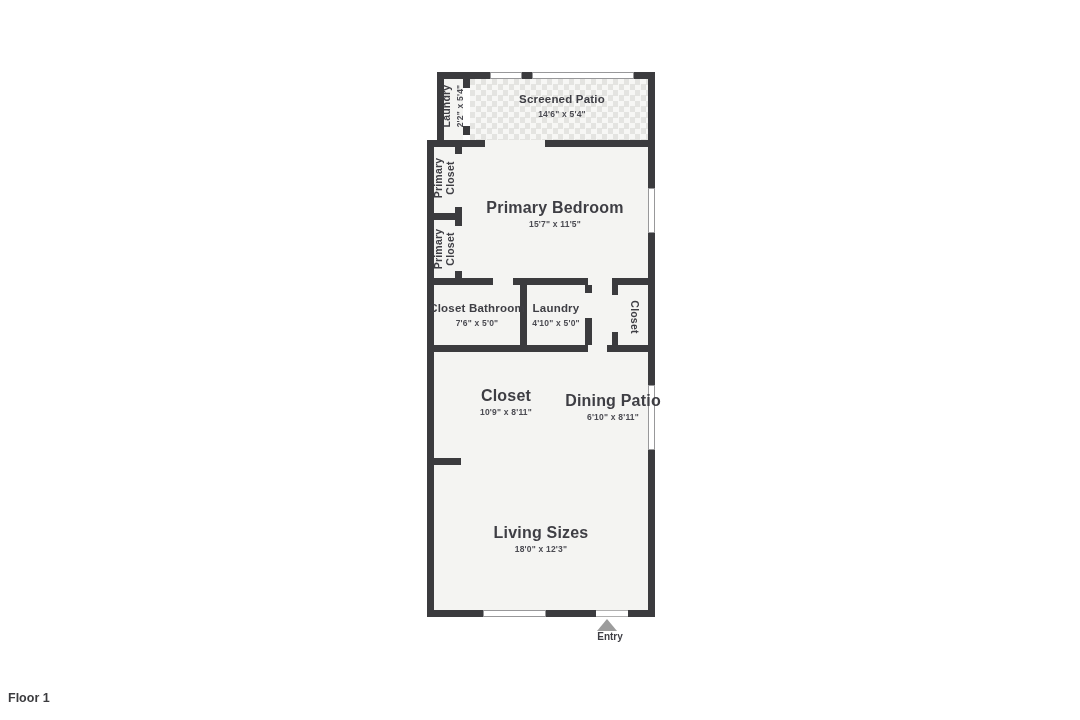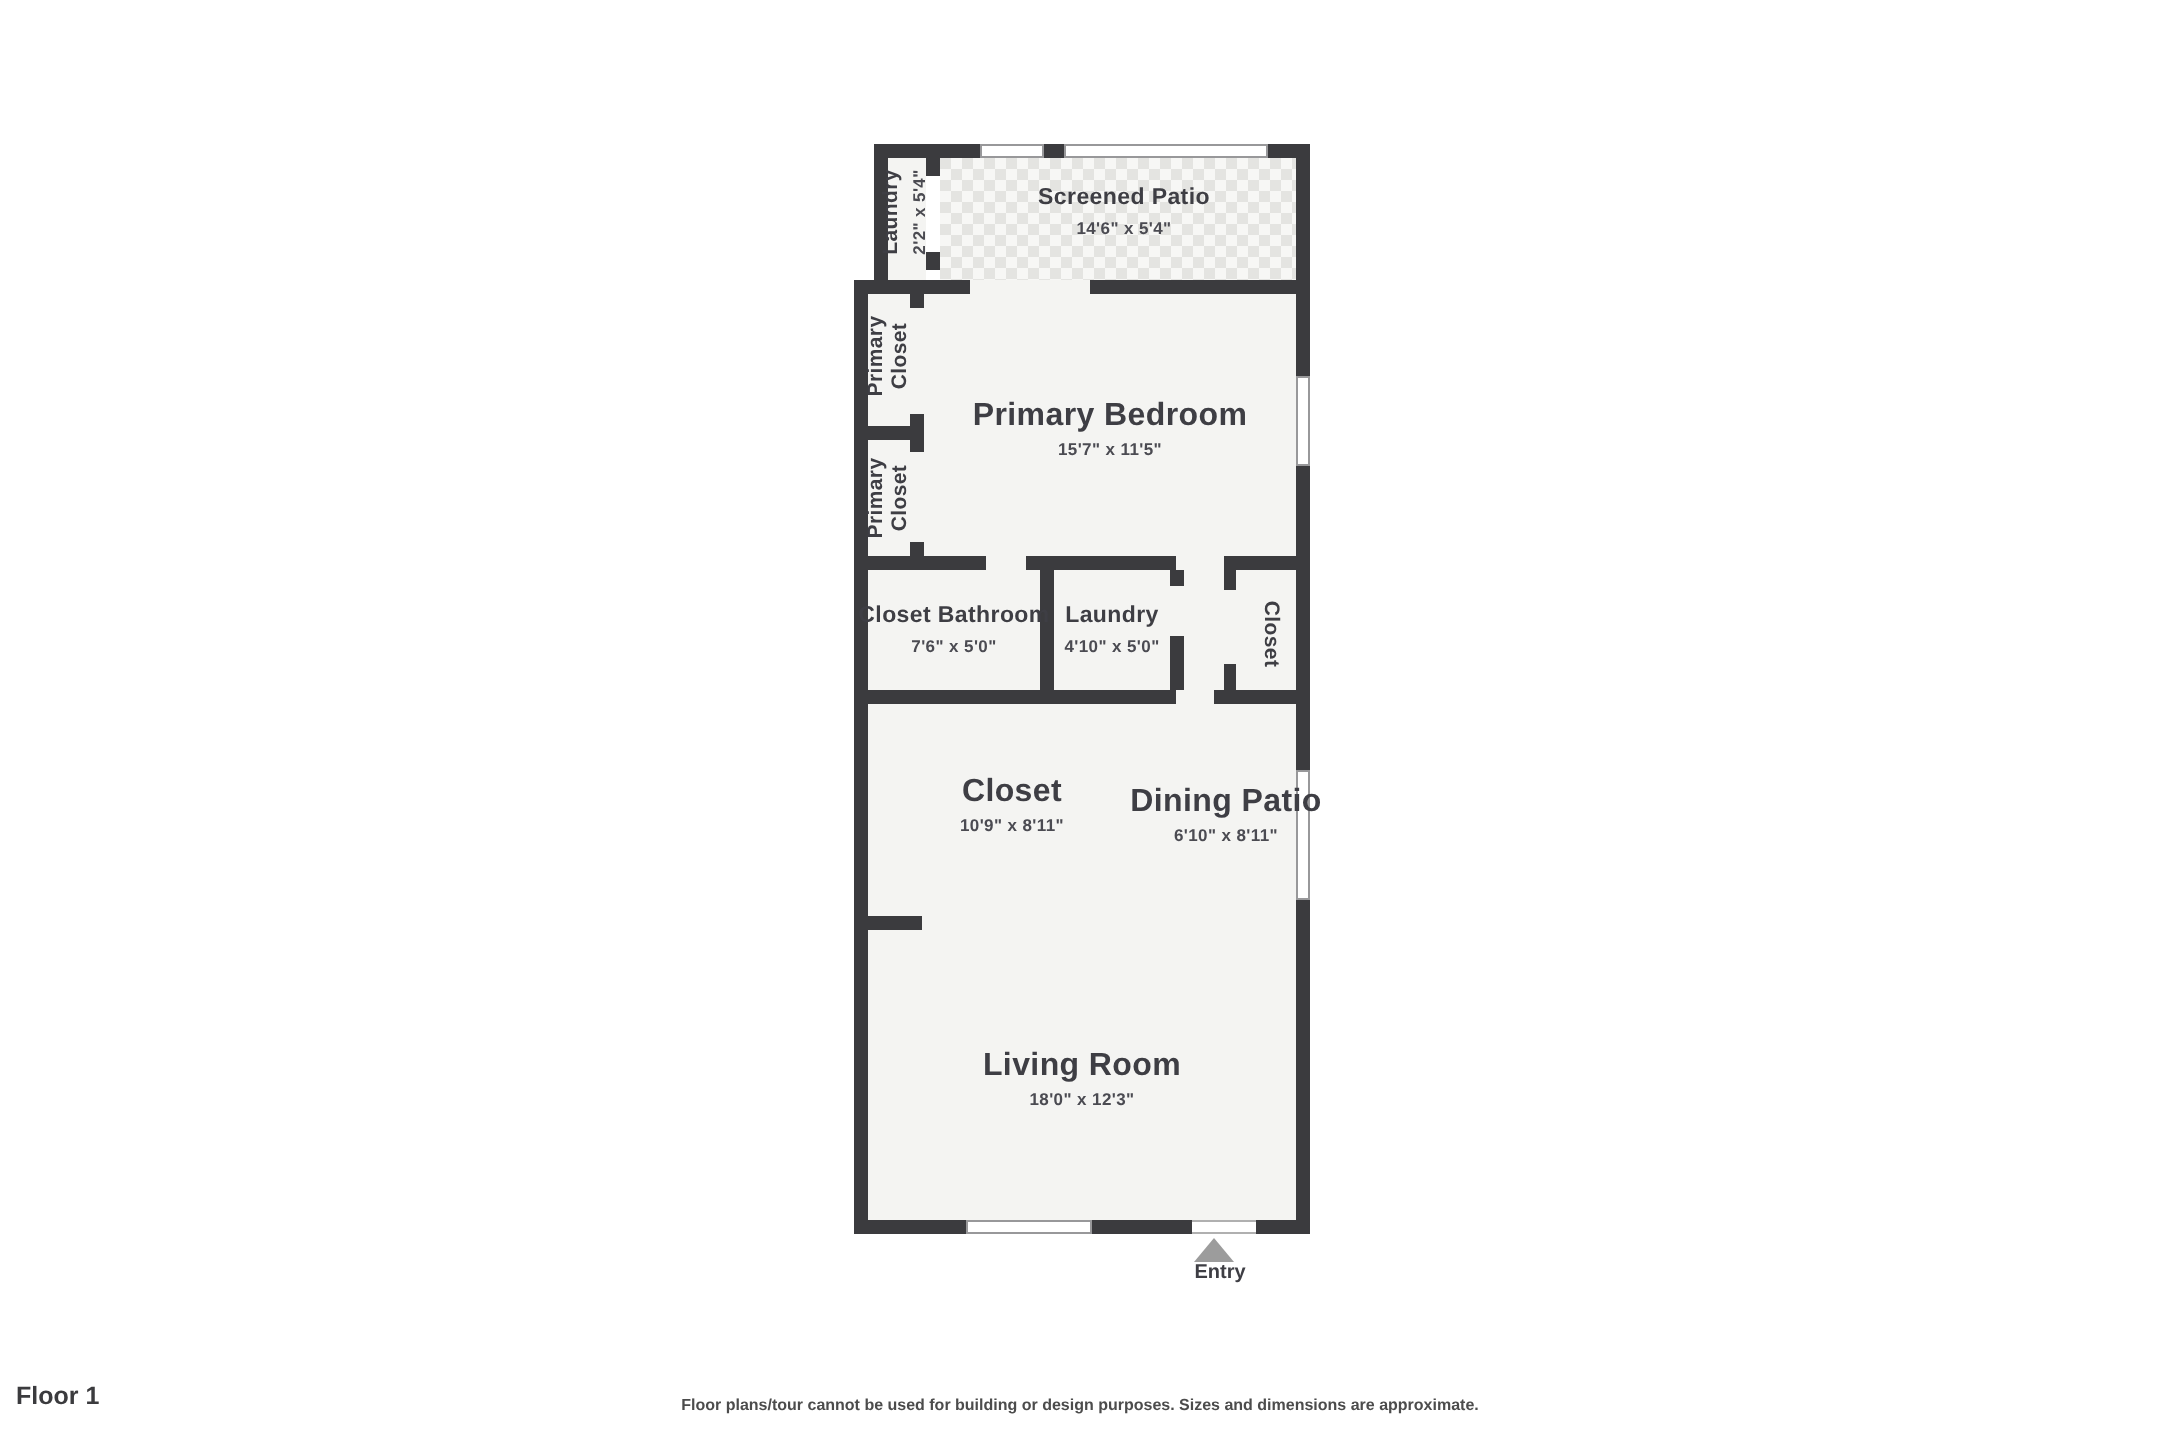--- a/index.html
+++ b/index.html
@@ -128,20 +128,19 @@
     <div class="rname">Closet</div>
     <div class="rdims">10'9" x 8'11"</div>
   </div>
 
   <div class="room-label" style="left:613px; top:407px;">
     <div class="rname">Dining Patio</div>
     <div class="rdims">6'10" x 8'11"</div>
   </div>
 
   <div class="room-label" style="left:541px; top:539px;">
-    <div class="rname">Living Room</div>
+    <div class="rname">Living Sizes</div>
     <div class="rdims">18'0" x 12'3"</div>
   </div>
 
   <div class="floor-text" style="left:8px; top:691px;">Floor 1</div>
-  <div class="disclaimer-text" style="left:540px; top:698px;">Floor plans/tour cannot be used for building or design purposes. Sizes and dimensions are approximate.</div>
 
 </div>
 
 </body></html>

